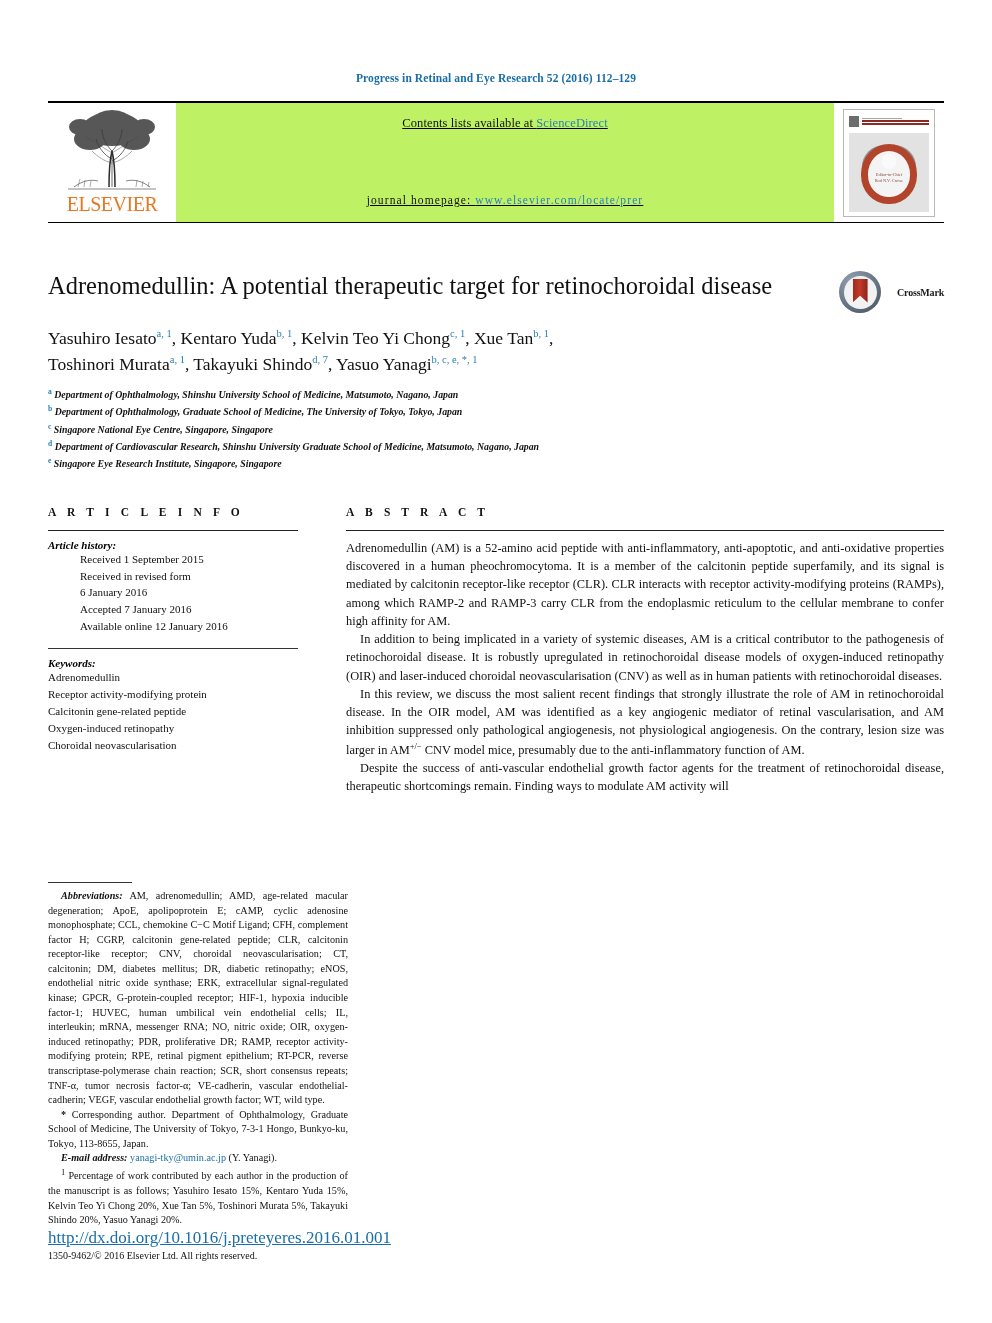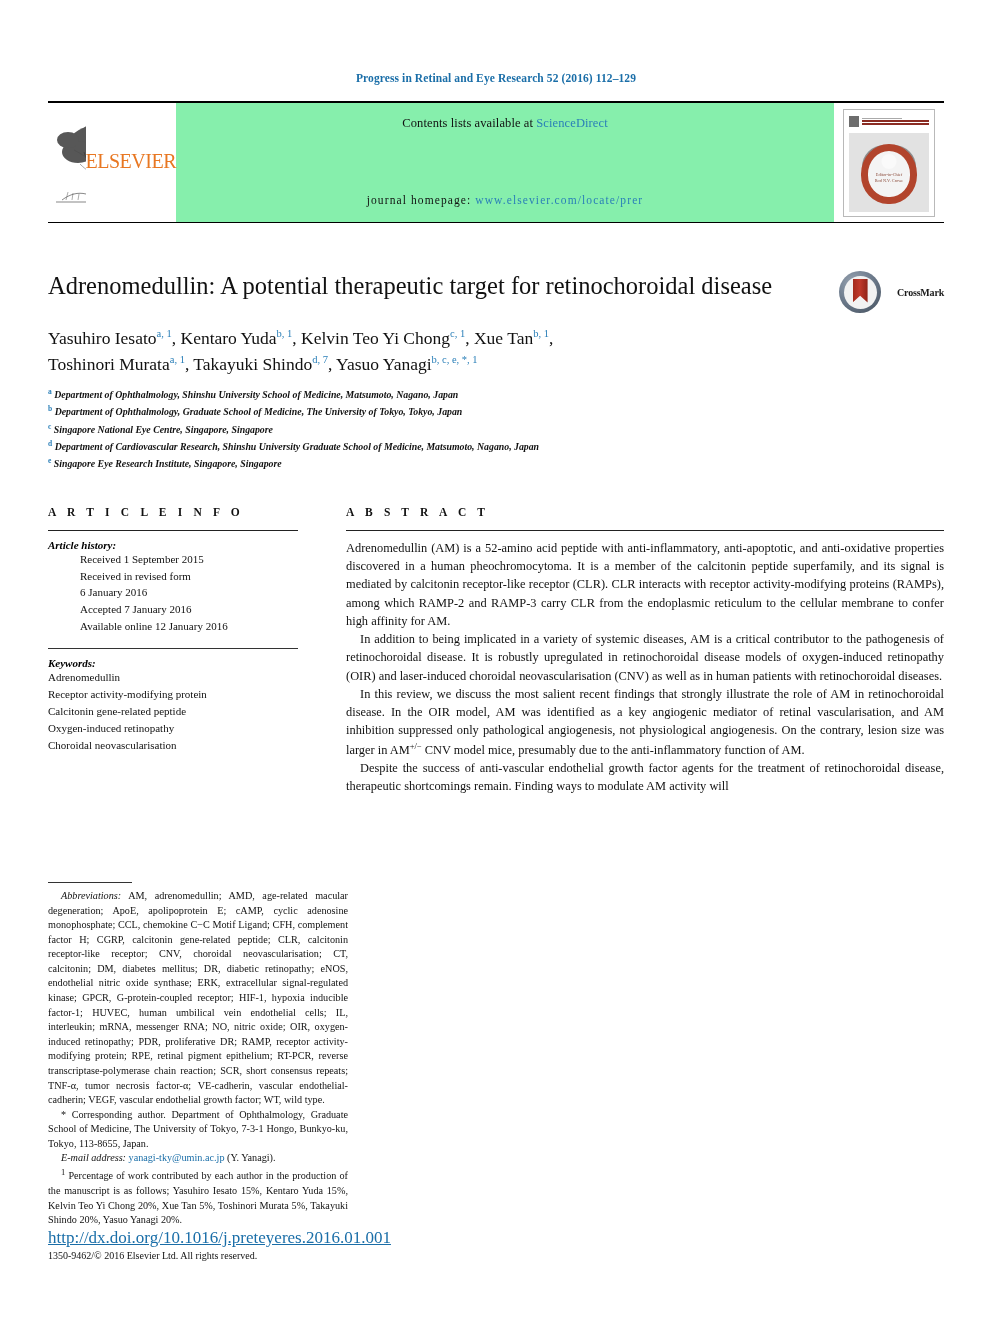--- a/index.html
+++ b/index.html
@@ -32,49 +32,51 @@
     border-top: 2px solid #000;
     border-bottom: 1px solid #000;
     display: flex;
     align-items: stretch;
     height: 122px;
   }
   .elsevier-logo {
     width: 128px;
     flex: 0 0 128px;
     display: flex;
+    flex-direction: column;
     align-items: center;
-    justify-content: flex-end;
+    justify-content: flex-start;
     padding-bottom: 4px;
     position: relative;
   }
   .elsevier-tree {
     width: 104px; height: 86px;
     margin-top: 4px;
     position: relative;
     overflow: hidden;
   }
   .elsevier-word {
     font-family: "Liberation Serif", serif;
     color: #E87722;
     font-size: 20px;
     letter-spacing: -0.5px;
     line-height: 1;
     font-weight: normal;
     margin-top: 1px;
   }
   .contents-box {
     flex: 1 1 auto;
-    background: #86efac;
+    background: #bef264;
     display: flex;
     flex-direction: column;
     align-items: center;
     justify-content: space-between;
     padding: 13px 0 16px 0;
     margin: 0;
+    text-decoration: underline;
   }
   .contents-line { font-size: 12.5px; color: #111; letter-spacing: .1px; }
   .contents-line .sd { color: #2a7fb8; }
   .journal-name {
     font-size: 28px;
     letter-spacing: .2px;
     color: #111;
   }
   .homepage-line {
     font-size: 11.5px;
@@ -210,21 +212,21 @@
   
   .footnotes {
     position: absolute;
     left: 48px; top: 882px;
     width: 300px;
   }
   .fn-rule { border-top: 1px solid #333; width: 84px; margin-bottom: 6px; }
   .fn-body { font-size: 10.2px; line-height: 1.43; text-align: justify; color: #111; }
   .fn-body p { margin: 0; }
   .fn-body i { font-style: italic; }
-  .fn-body b { font-weight: normal; }
+  .fn-body b { font-weight: bold; }
   .fn-ind { text-indent: 13px; }
   .fn-link { color: #1a6ea8; }
 
   
   .doi-block { position: absolute; left: 48px; bottom: 62px; }
   .doi-link { color: #1a6ea8; font-size: 17px; text-decoration: underline; display: block; }
   .issn-line { font-size: 10px; color: #111; margin-top: 2px; }
 </style>
 </head>
 <body>

